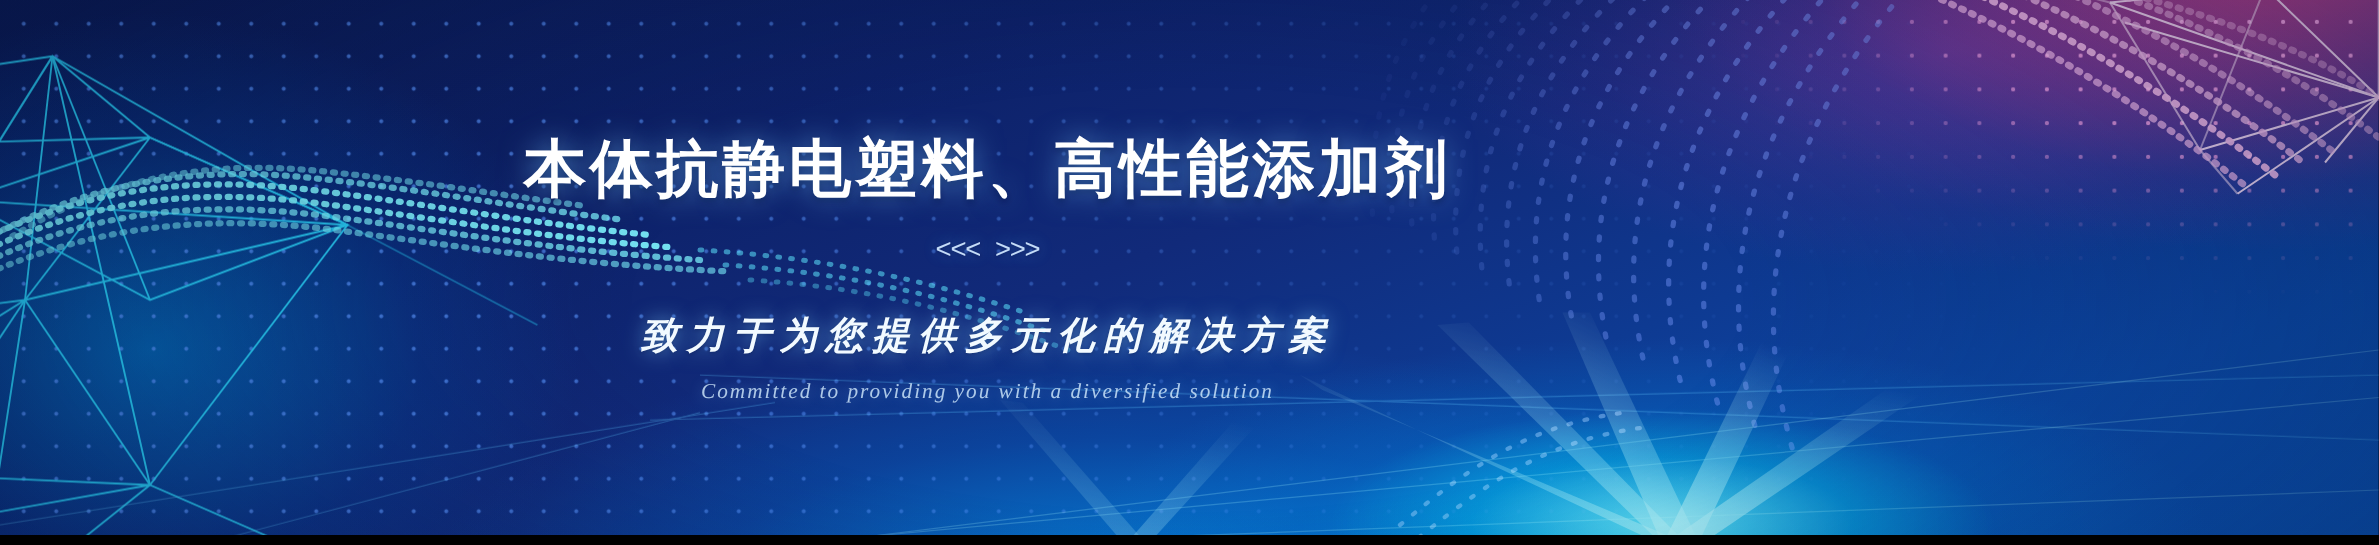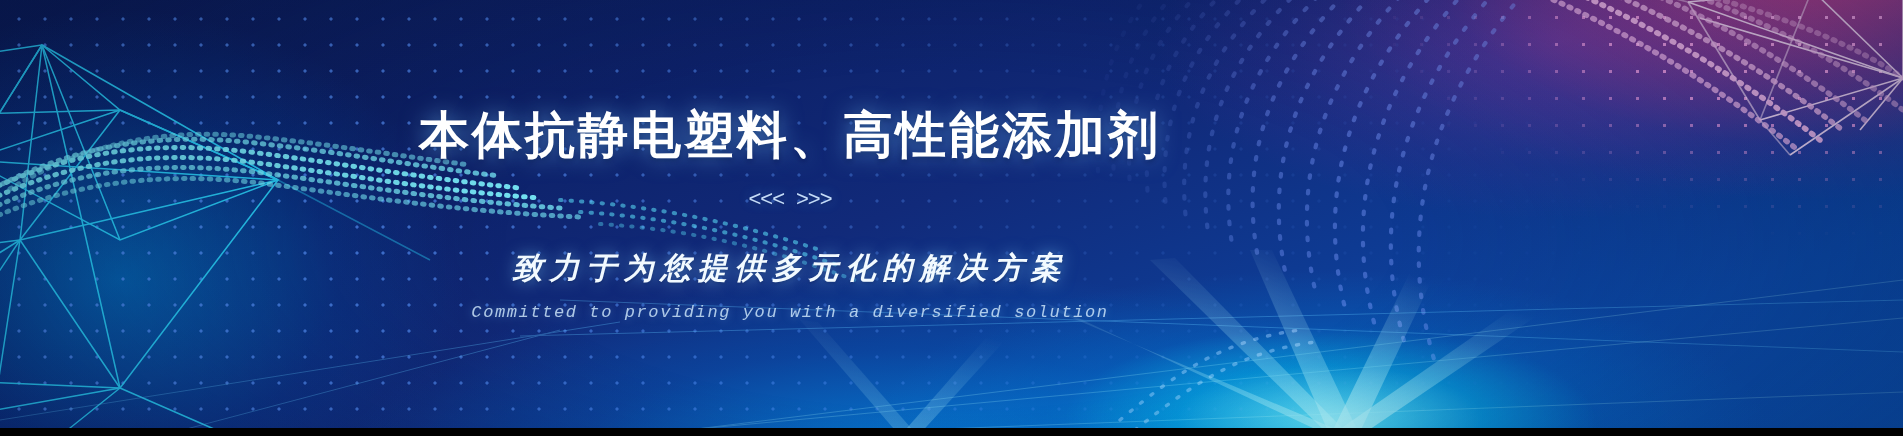--- a/index.html
+++ b/index.html
@@ -70,21 +70,21 @@
   .script{
     margin-top:36px;
     font-family:"DejaVu Serif", serif;
     font-style:italic; font-weight:bold;
     font-size:30px; color:#f2faff; letter-spacing:7px;
     white-space:nowrap;
     text-shadow:0 0 16px rgba(130,210,255,.6), 0 1px 3px rgba(0,20,70,.5);
   }
   .eng{
     margin-top:14px;
-    font-family:Liberation Mono, monospace;
+    font-family:Liberation Serif, serif;
     font-style:italic; font-size:17px;
     color:rgba(214,238,255,.80); letter-spacing:1.6px;
     white-space:nowrap;
     text-shadow:0 0 10px rgba(120,200,255,.45);
   }
 </style>
 </head>
 <body>
 
 <div class="banner">

